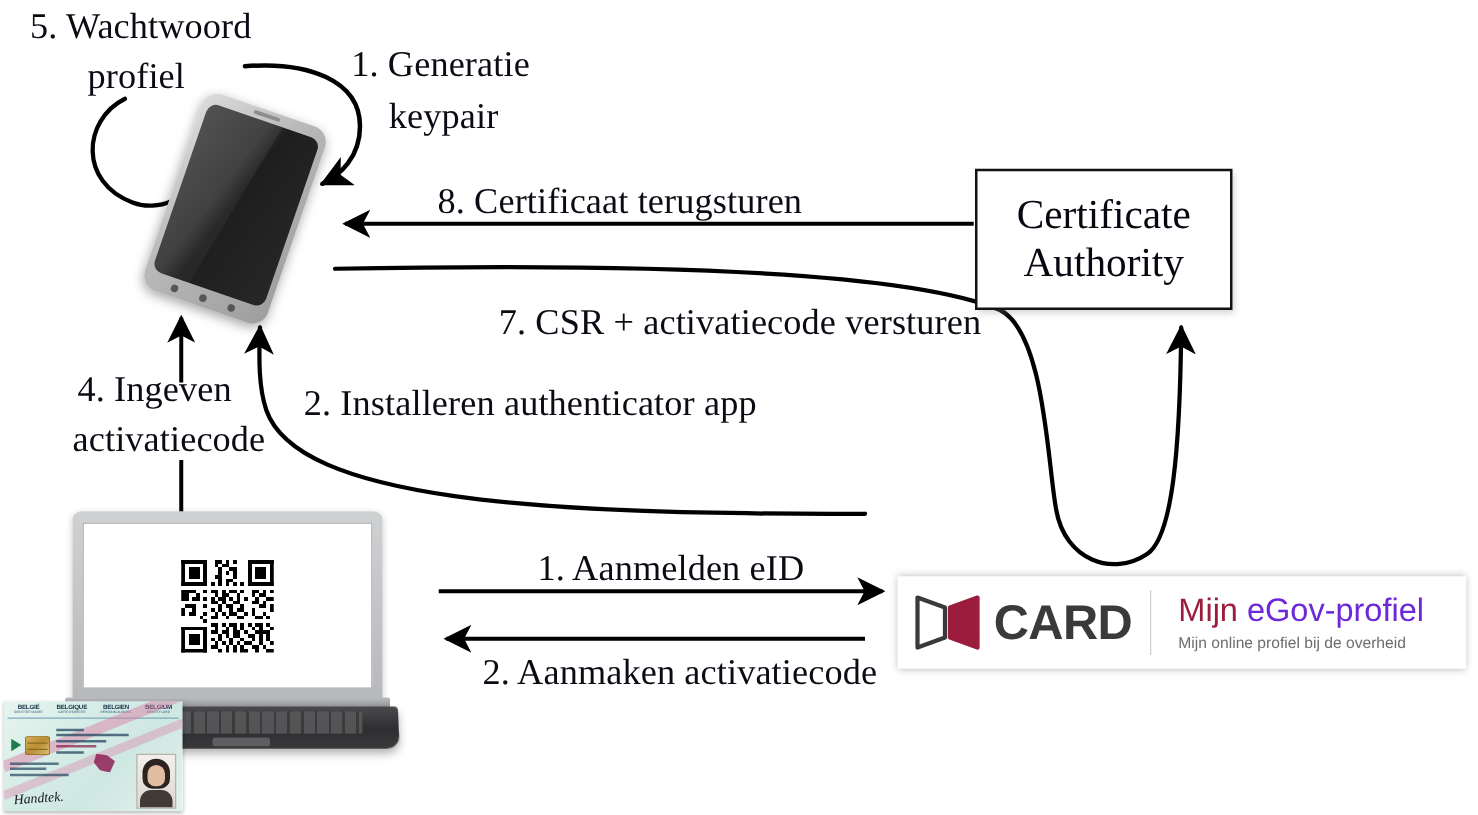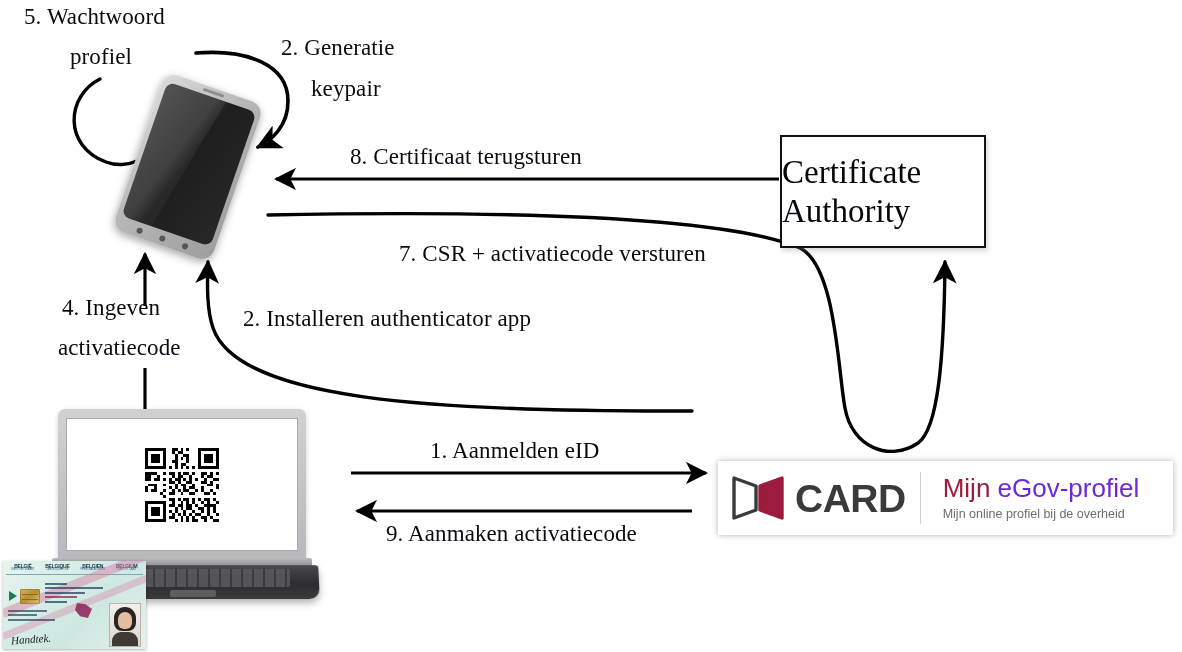--- a/index.html
+++ b/index.html
@@ -15,21 +15,21 @@
   #canvas {
     position: relative;
     width: 1182px;
     height: 652px;
     background: #ffffff;
     overflow: hidden;
   }
   .lbl {
     position: absolute;
     font-family: "Liberation Serif", "DejaVu Serif", serif;
-    font-size: 23px;
+    font-size: 29px;
     line-height: 1.32;
     color: #0b0b14;
     white-space: pre;
     letter-spacing: 0.1px;
   }
   #svg-layer {
     position: absolute;
     left: 0; top: 0;
     width: 1182px;
     height: 652px;
@@ -41,20 +41,21 @@
     position: absolute;
     left: 780px;
     top: 135px;
     width: 206px;
     height: 113px;
     background: #ffffff;
     border: 2px solid #121212;
     box-sizing: border-box;
     display: flex;
     flex-direction: column;
+    align-items: center;
     justify-content: center;
     box-shadow: 2px 3px 5px rgba(140,140,140,0.35);
   }
   #ca-box .ca-line {
     font-family: "Liberation Serif", "DejaVu Serif", serif;
     font-size: 33px;
     line-height: 1.18;
     color: #07070f;
   }
 
@@ -412,35 +413,35 @@
     <path d="M 692 411 C 430 412, 238 400, 213 328 C 207 310, 207 288, 208 262" fill="none" stroke="#000000" stroke-width="3.4" stroke-linecap="round" marker-end="url(#ah)"></path>
 
     <path d="M 351 473 L 706 473" fill="none" stroke="#000000" stroke-width="3.2" marker-end="url(#ah)"></path>
 
     <path d="M 692 511 L 357 511" fill="none" stroke="#000000" stroke-width="3.2" marker-end="url(#ah)"></path>
   </svg>
 
   <div class="lbl" style="left:24px; top:2px;">5. Wachtwoord</div>
   <div class="lbl" style="left:70px; top:42px;">profiel</div>
 
-  <div class="lbl" style="left:281px; top:33px;">2. Generatie</div>
+  <div class="lbl" style="left:281px; top:33px;">1. Generatie</div>
   <div class="lbl" style="left:311px; top:74px;">keypair</div>
 
   <div class="lbl" style="left:350px; top:142px;">8. Certificaat terugsturen</div>
 
   <div class="lbl" style="left:399px; top:239px;">7. CSR + activatiecode versturen</div>
 
   <div class="lbl" style="left:62px; top:293px;">4. Ingeven</div>
   <div class="lbl" style="left:58px; top:333px;">activatiecode</div>
 
   <div class="lbl" style="left:243px; top:304px;">2. Installeren authenticator app</div>
 
   <div class="lbl" style="left:430px; top:436px;">1. Aanmelden eID</div>
 
-  <div class="lbl" style="left:386px; top:519px;">9. Aanmaken activatiecode</div>
+  <div class="lbl" style="left:386px; top:519px;">2. Aanmaken activatiecode</div>
 
   <div id="ca-box">
     <div class="ca-line">Certificate</div>
     <div class="ca-line">Authority</div>
   </div>
 
   <div id="csam-banner">
     <div id="csam-left">
       <svg id="csam-mark" viewBox="0 0 56 46" xmlns="http://www.w3.org/2000/svg">
         <path d="M4 3 L26 11 L26 35 L4 43 Z" fill="#ffffff" stroke="#3a3a3c" stroke-width="3.4" stroke-linejoin="round"></path>

